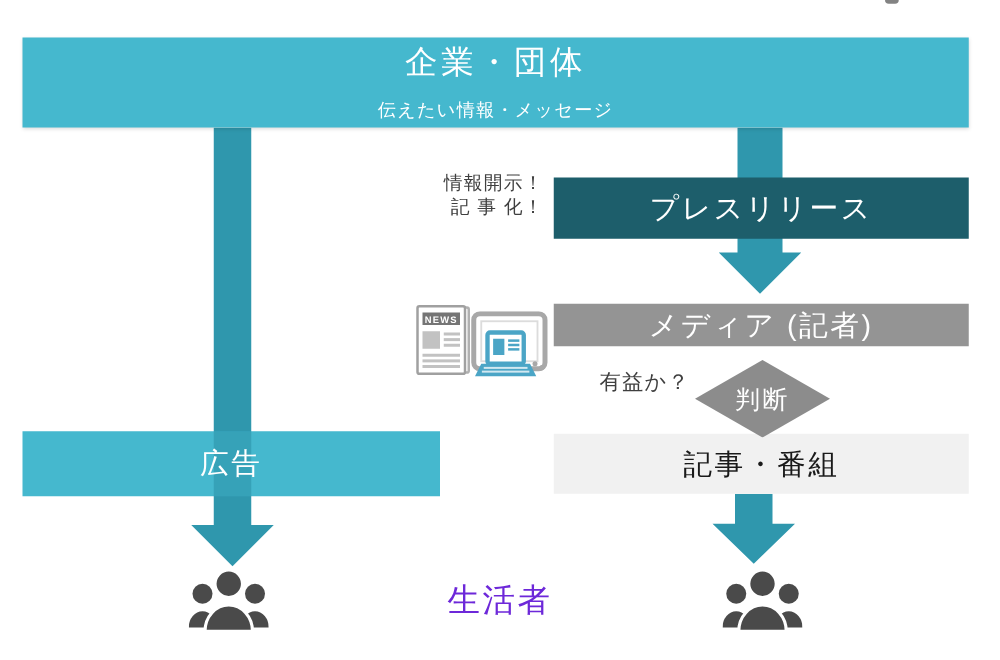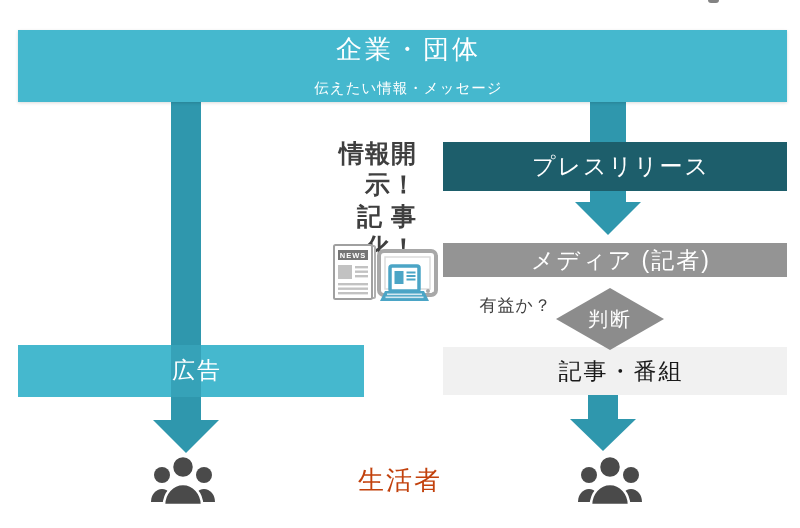--- a/index.html
+++ b/index.html
@@ -1,20 +1,20 @@
 <!DOCTYPE html>
 <html style="--teal: #45b8ce; --arrow: #2f97ad; --dark-teal: #1d5e6b; --media-gray: #949494; --diamond-gray: #8c8c8c; --light-gray: #f1f1f1; --icon-dark: #4a4a4a; --text-dark: #3f3f3f;"><head>
 <meta charset="utf-8">
 <style>
   html,body{margin:0;padding:0;background:#ffffff;}
   body{font-family:"Liberation Sans","DejaVu Sans",sans-serif;}
   #canvas{position:relative;width:800px;height:528px;background:#ffffff;overflow:hidden;}
 
   
-  .bar{position:absolute;display:flex;flex-direction:column;align-items:center;justify-content:center;z-index:2;padding-left:12px;}
+  .bar{position:absolute;display:flex;flex-direction:column;align-items:center;justify-content:center;z-index:2;}
   .bar .bar-label{color:#ffffff;font-size:23px;letter-spacing:2px;line-height:1.15;}
 
   
   .banner{left:18px;top:30px;width:757px;height:72px;background:var(--teal);box-shadow:0 1px 3px rgba(0,0,0,.15);}
   .banner .title{color:#fff;font-size:26px;letter-spacing:3px;line-height:1.2;}
   .banner .subtitle{color:#fff;font-size:14.5px;letter-spacing:1px;margin-top:13px;}
 
   
   .press{left:443px;top:142px;width:332px;height:49px;background:var(--dark-teal);text-align:right;}
 
@@ -29,39 +29,39 @@
   .ad{left:18px;top:345px;width:334px;height:52px;background:var(--teal);font-family:Liberation Serif, serif;}
   .ad .shaft-tint{position:absolute;left:153px;top:0;width:30px;height:100%;background:rgba(18,108,128,.28);z-index:1;}
   .ad .bar-label{position:relative;z-index:2;}
 
   
   .arrow{position:absolute;color:var(--arrow);z-index:1;}
   .arrow svg{display:block;}
 
   
   .note{position:absolute;color:var(--text-dark);text-align:right;z-index:2;}
-  .note-press{left:313px;top:138px;width:104px;font-size:25px;line-height:1.25;letter-spacing:1px;font-weight:bold;}
+  .note-press{left:331px;top:138px;width:104px;font-size:15px;line-height:1.25;letter-spacing:1px;}
   .note-judge{left:452px;top:295px;width:100px;font-size:17px;line-height:1.3;letter-spacing:1px;}
 
   
   .diamond{position:absolute;left:556px;top:288px;width:108px;height:62px;z-index:3;}
   .diamond svg{position:absolute;left:0;top:0;}
   .diamond .diamond-label{position:absolute;left:0;top:0;width:100%;height:100%;display:flex;align-items:center;justify-content:center;color:#fff;font-size:20px;letter-spacing:2px;}
 
   
   .media-icons{position:absolute;left:331px;top:243px;display:flex;align-items:flex-start;z-index:2;}
   .media-icons .tv{margin-top:6px;margin-left:-2px;}
 
   
   .people{position:absolute;color:var(--icon-dark);z-index:2;}
   .people-left{left:151px;top:454px;}
   .people-right{left:578px;top:454px;}
 
   
-  .audience{position:absolute;left:320px;top:463px;width:160px;text-align:center;color:#c2410c;font-size:26px;letter-spacing:2px;z-index:2;}
+  .audience{position:absolute;left:320px;top:463px;width:160px;text-align:center;color:#6d28d9;font-size:26px;letter-spacing:2px;z-index:2;}
 
   
   .artifact{position:absolute;left:708px;top:0;width:11px;height:3px;background:#5a5a5a;border-radius:0 0 3px 3px;opacity:.75;z-index:2;}
 </style>
 </head>
 <body>
 
 <div id="canvas">
 
   <div class="artifact"></div>

